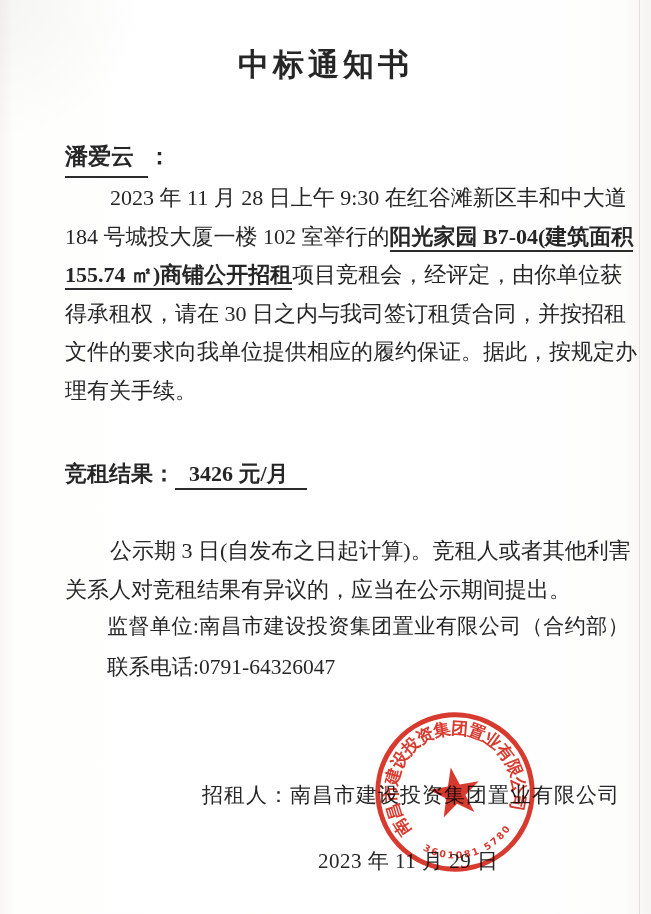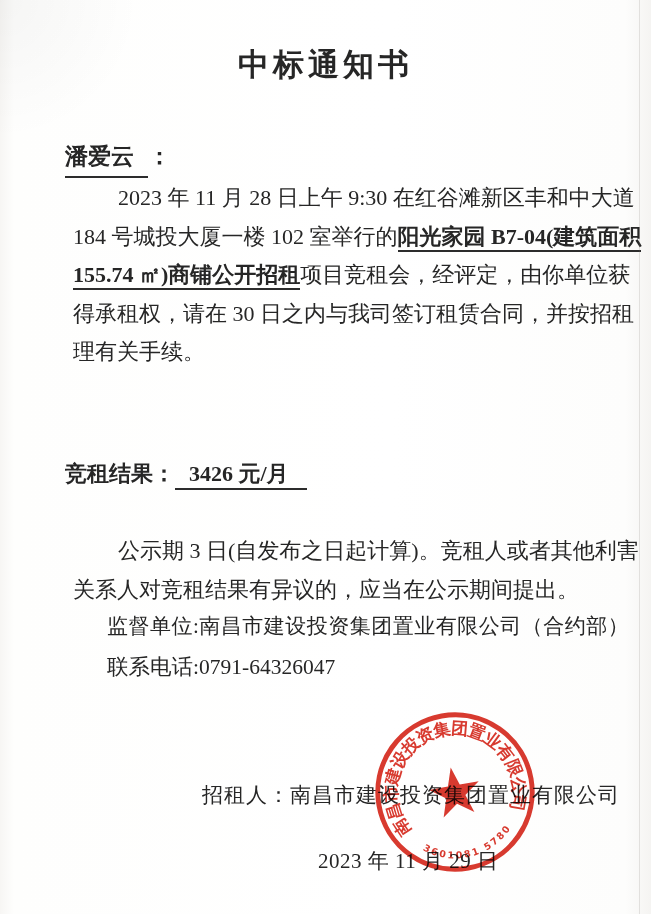--- a/index.html
+++ b/index.html
@@ -34,21 +34,21 @@
     padding-right:14px;padding-bottom:7px;
     font-style:normal;
   }
   .para{
     position:absolute;left:65px;right:58px;
     font-size:22px;line-height:38.6px;
     text-align:left;
   }
   .para1{top:179px;}
   .para2{top:532px;}
-  .bline{white-space:nowrap;margin-left:8px;}
+  .bline{white-space:nowrap;}
   .bline.indent{text-indent:45px;}
   .em{
     font-weight:bold;
     border-bottom:2px solid #2c2c2c;
     padding-bottom:1px;
   }
   .result-line{
     position:absolute;top:459px;left:65px;
     font-size:22px;font-weight:bold;
   }
@@ -87,20 +87,21 @@
 
   <h1 class="title">中标通知书</h1>
 
   <div class="salutation"><span class="name">潘爱云</span><span>：</span></div>
 
   <div class="para para1">
       <div class="bline indent"><span>2023 年 11 月 28 日上午 9:30 在红谷滩新区丰和中大道</span></div>
       <div class="bline"><span>184 号城投大厦一楼 102 室举行的</span><span class="em">阳光家园 B7-04(建筑面积</span></div>
       <div class="bline"><span class="em">155.74 ㎡)商铺公开招租</span><span>项目竞租会，经评定，由你单位获</span></div>
       <div class="bline"><span>得承租权，请在 30 日之内与我司签订租赁合同，并按招租</span></div>
+      <div class="bline"><span>文件的要求向我单位提供相应的履约保证。据此，按规定办</span></div>
       <div class="bline"><span>理有关手续。</span></div>
     </div>
 
   <div class="result-line"><span>竞租结果：</span><span class="value">3426 元/月</span></div>
 
   <div class="para para2">
       <div class="bline indent"><span>公示期 3 日(自发布之日起计算)。竞租人或者其他利害</span></div>
       <div class="bline"><span>关系人对竞租结果有异议的，应当在公示期间提出。</span></div>
     </div>
 

